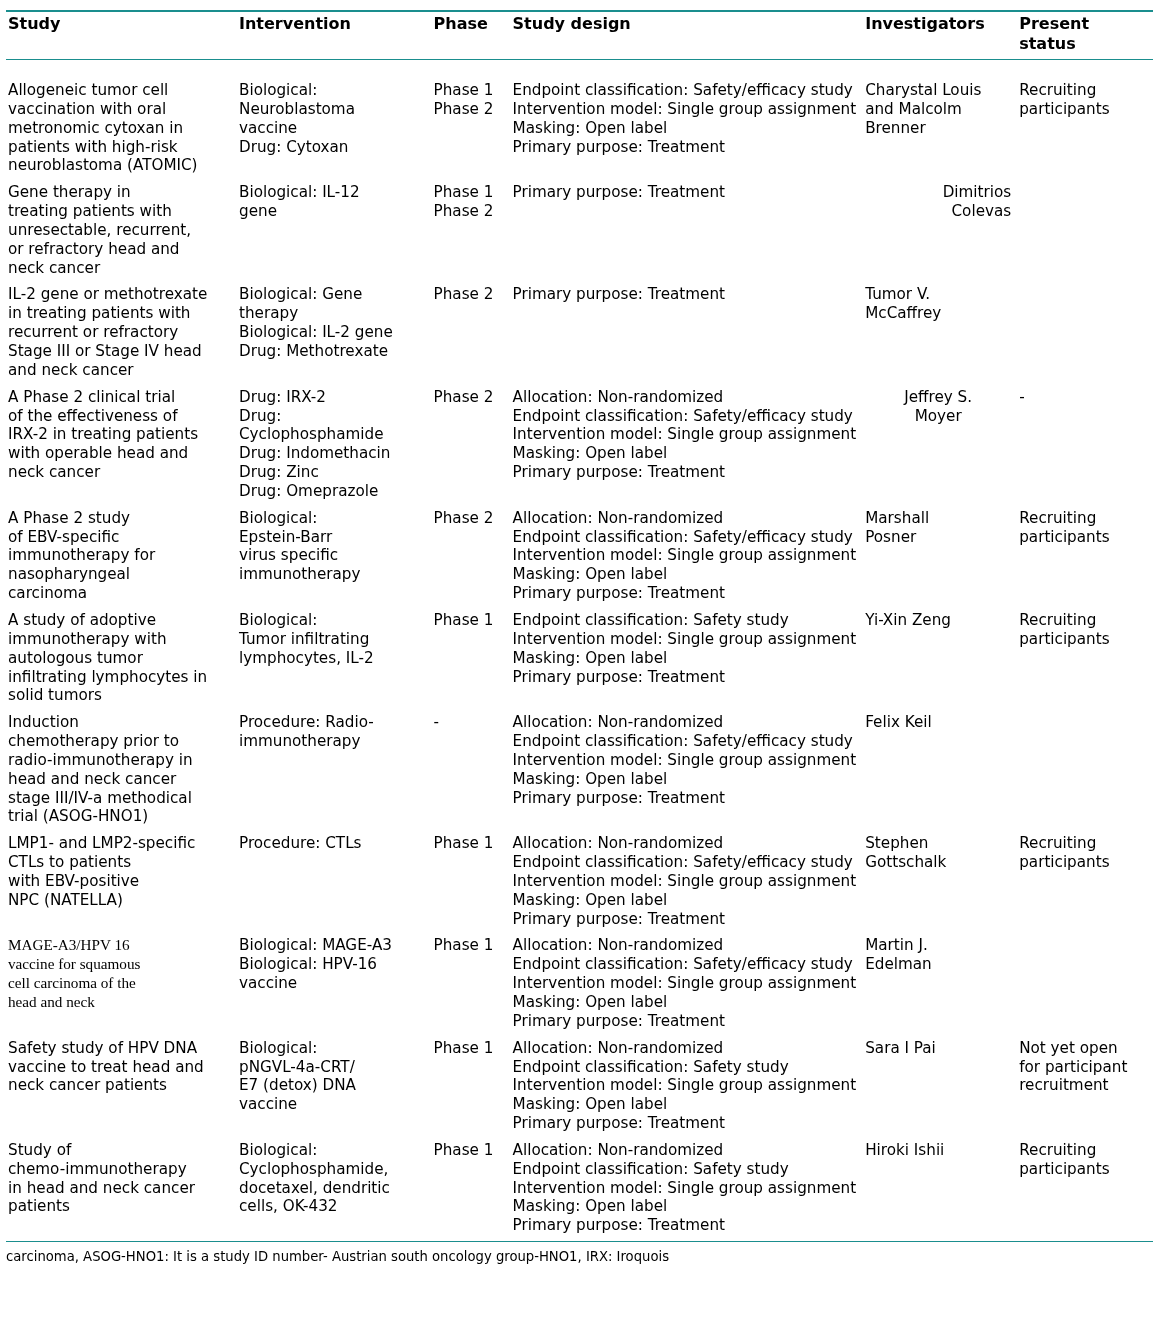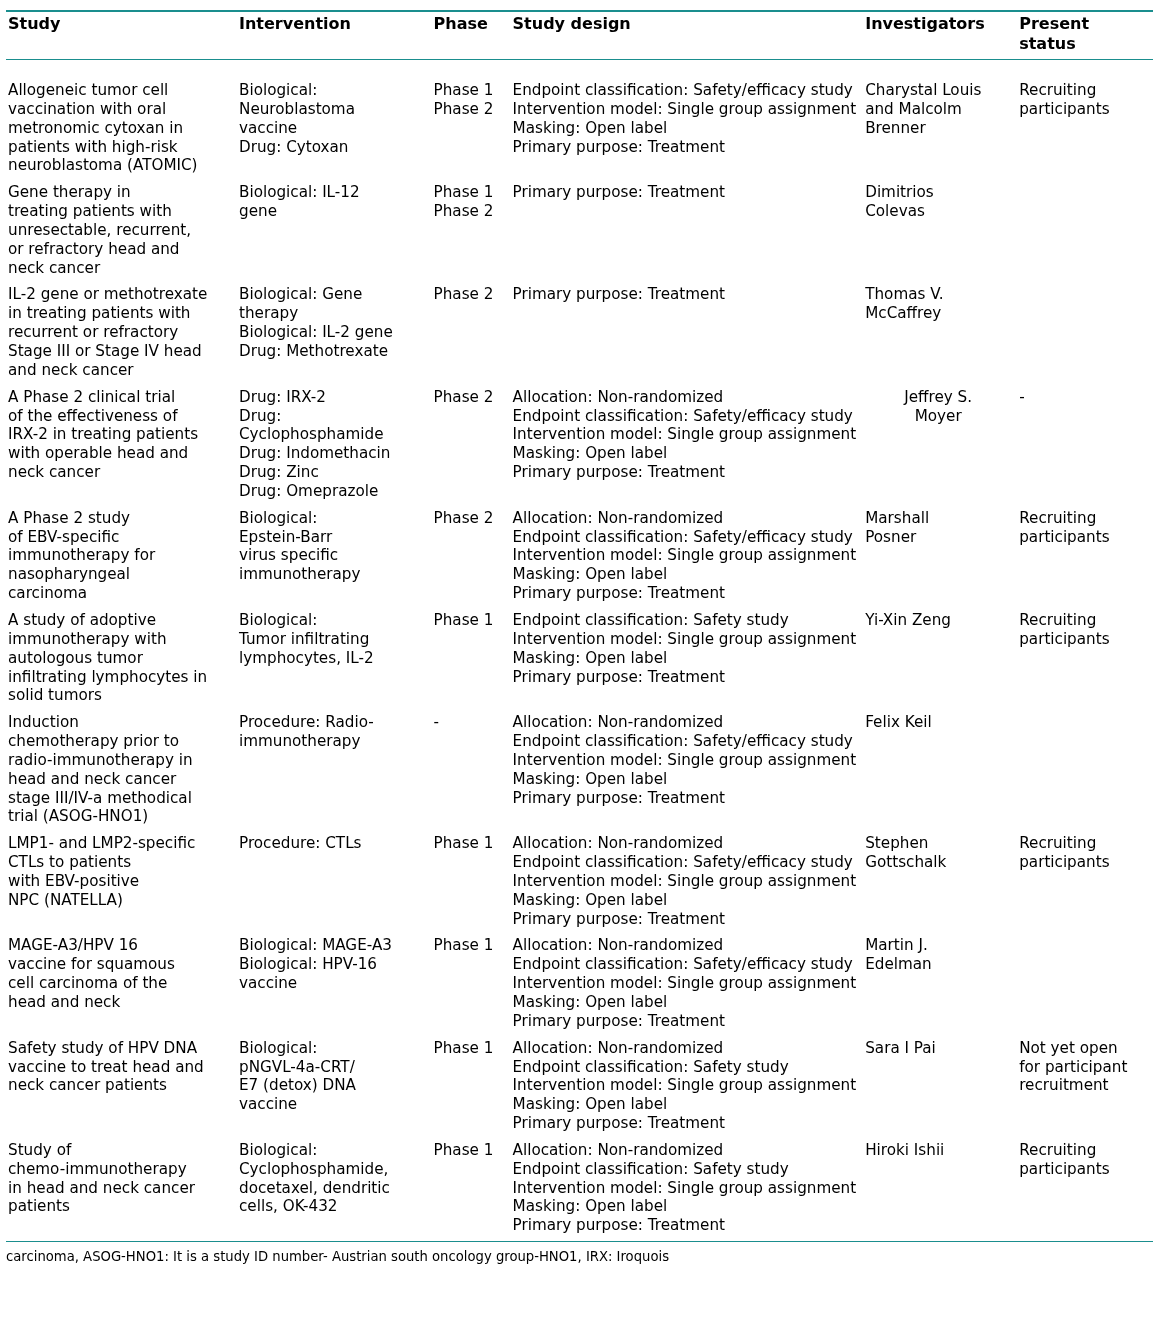--- a/index.html
+++ b/index.html
@@ -107,37 +107,37 @@
         <td style="white-space: pre-line;">Gene therapy in
 treating patients with
 unresectable, recurrent,
 or refractory head and
 neck cancer</td>
         <td style="white-space: pre-line;">Biological: IL-12
 gene</td>
         <td style="white-space: pre-line;">Phase 1
 Phase 2</td>
         <td style="white-space: pre-line;">Primary purpose: Treatment</td>
-        <td style="white-space: pre-line;">Dimitrios
+        <td style="white-space: pre-line; text-align: right;">Dimitrios
 Colevas</td>
         <td style="white-space: pre-line;"></td>
       </tr>
       <tr>
         <td style="white-space: pre-line;">IL-2 gene or methotrexate
 in treating patients with
 recurrent or refractory
 Stage III or Stage IV head
 and neck cancer</td>
         <td style="white-space: pre-line;">Biological: Gene
 therapy
 Biological: IL-2 gene
 Drug: Methotrexate</td>
         <td style="white-space: pre-line;">Phase 2</td>
         <td style="white-space: pre-line;">Primary purpose: Treatment</td>
-        <td style="white-space: pre-line;">Thomas V.
+        <td style="white-space: pre-line;">Tumor V.
 McCaffrey</td>
         <td style="white-space: pre-line;"></td>
       </tr>
       <tr>
         <td style="white-space: pre-line;">A Phase 2 clinical trial
 of the effectiveness of
 IRX-2 in treating patients
 with operable head and
 neck cancer</td>
         <td style="white-space: pre-line;">Drug: IRX-2
@@ -224,21 +224,21 @@
 Endpoint classification: Safety/efficacy study
 Intervention model: Single group assignment
 Masking: Open label
 Primary purpose: Treatment</td>
         <td style="white-space: pre-line;">Stephen
 Gottschalk</td>
         <td style="white-space: pre-line;">Recruiting
 participants</td>
       </tr>
       <tr>
-        <td style="white-space: pre-line;">MAGE-A3/HPV 16
+        <td style="white-space: pre-line; font-family: Liberation Serif, serif;">MAGE-A3/HPV 16
 vaccine for squamous
 cell carcinoma of the
 head and neck</td>
         <td style="white-space: pre-line;">Biological: MAGE-A3
 Biological: HPV-16
 vaccine</td>
         <td style="white-space: pre-line;">Phase 1</td>
         <td style="white-space: pre-line;">Allocation: Non-randomized
 Endpoint classification: Safety/efficacy study
 Intervention model: Single group assignment

